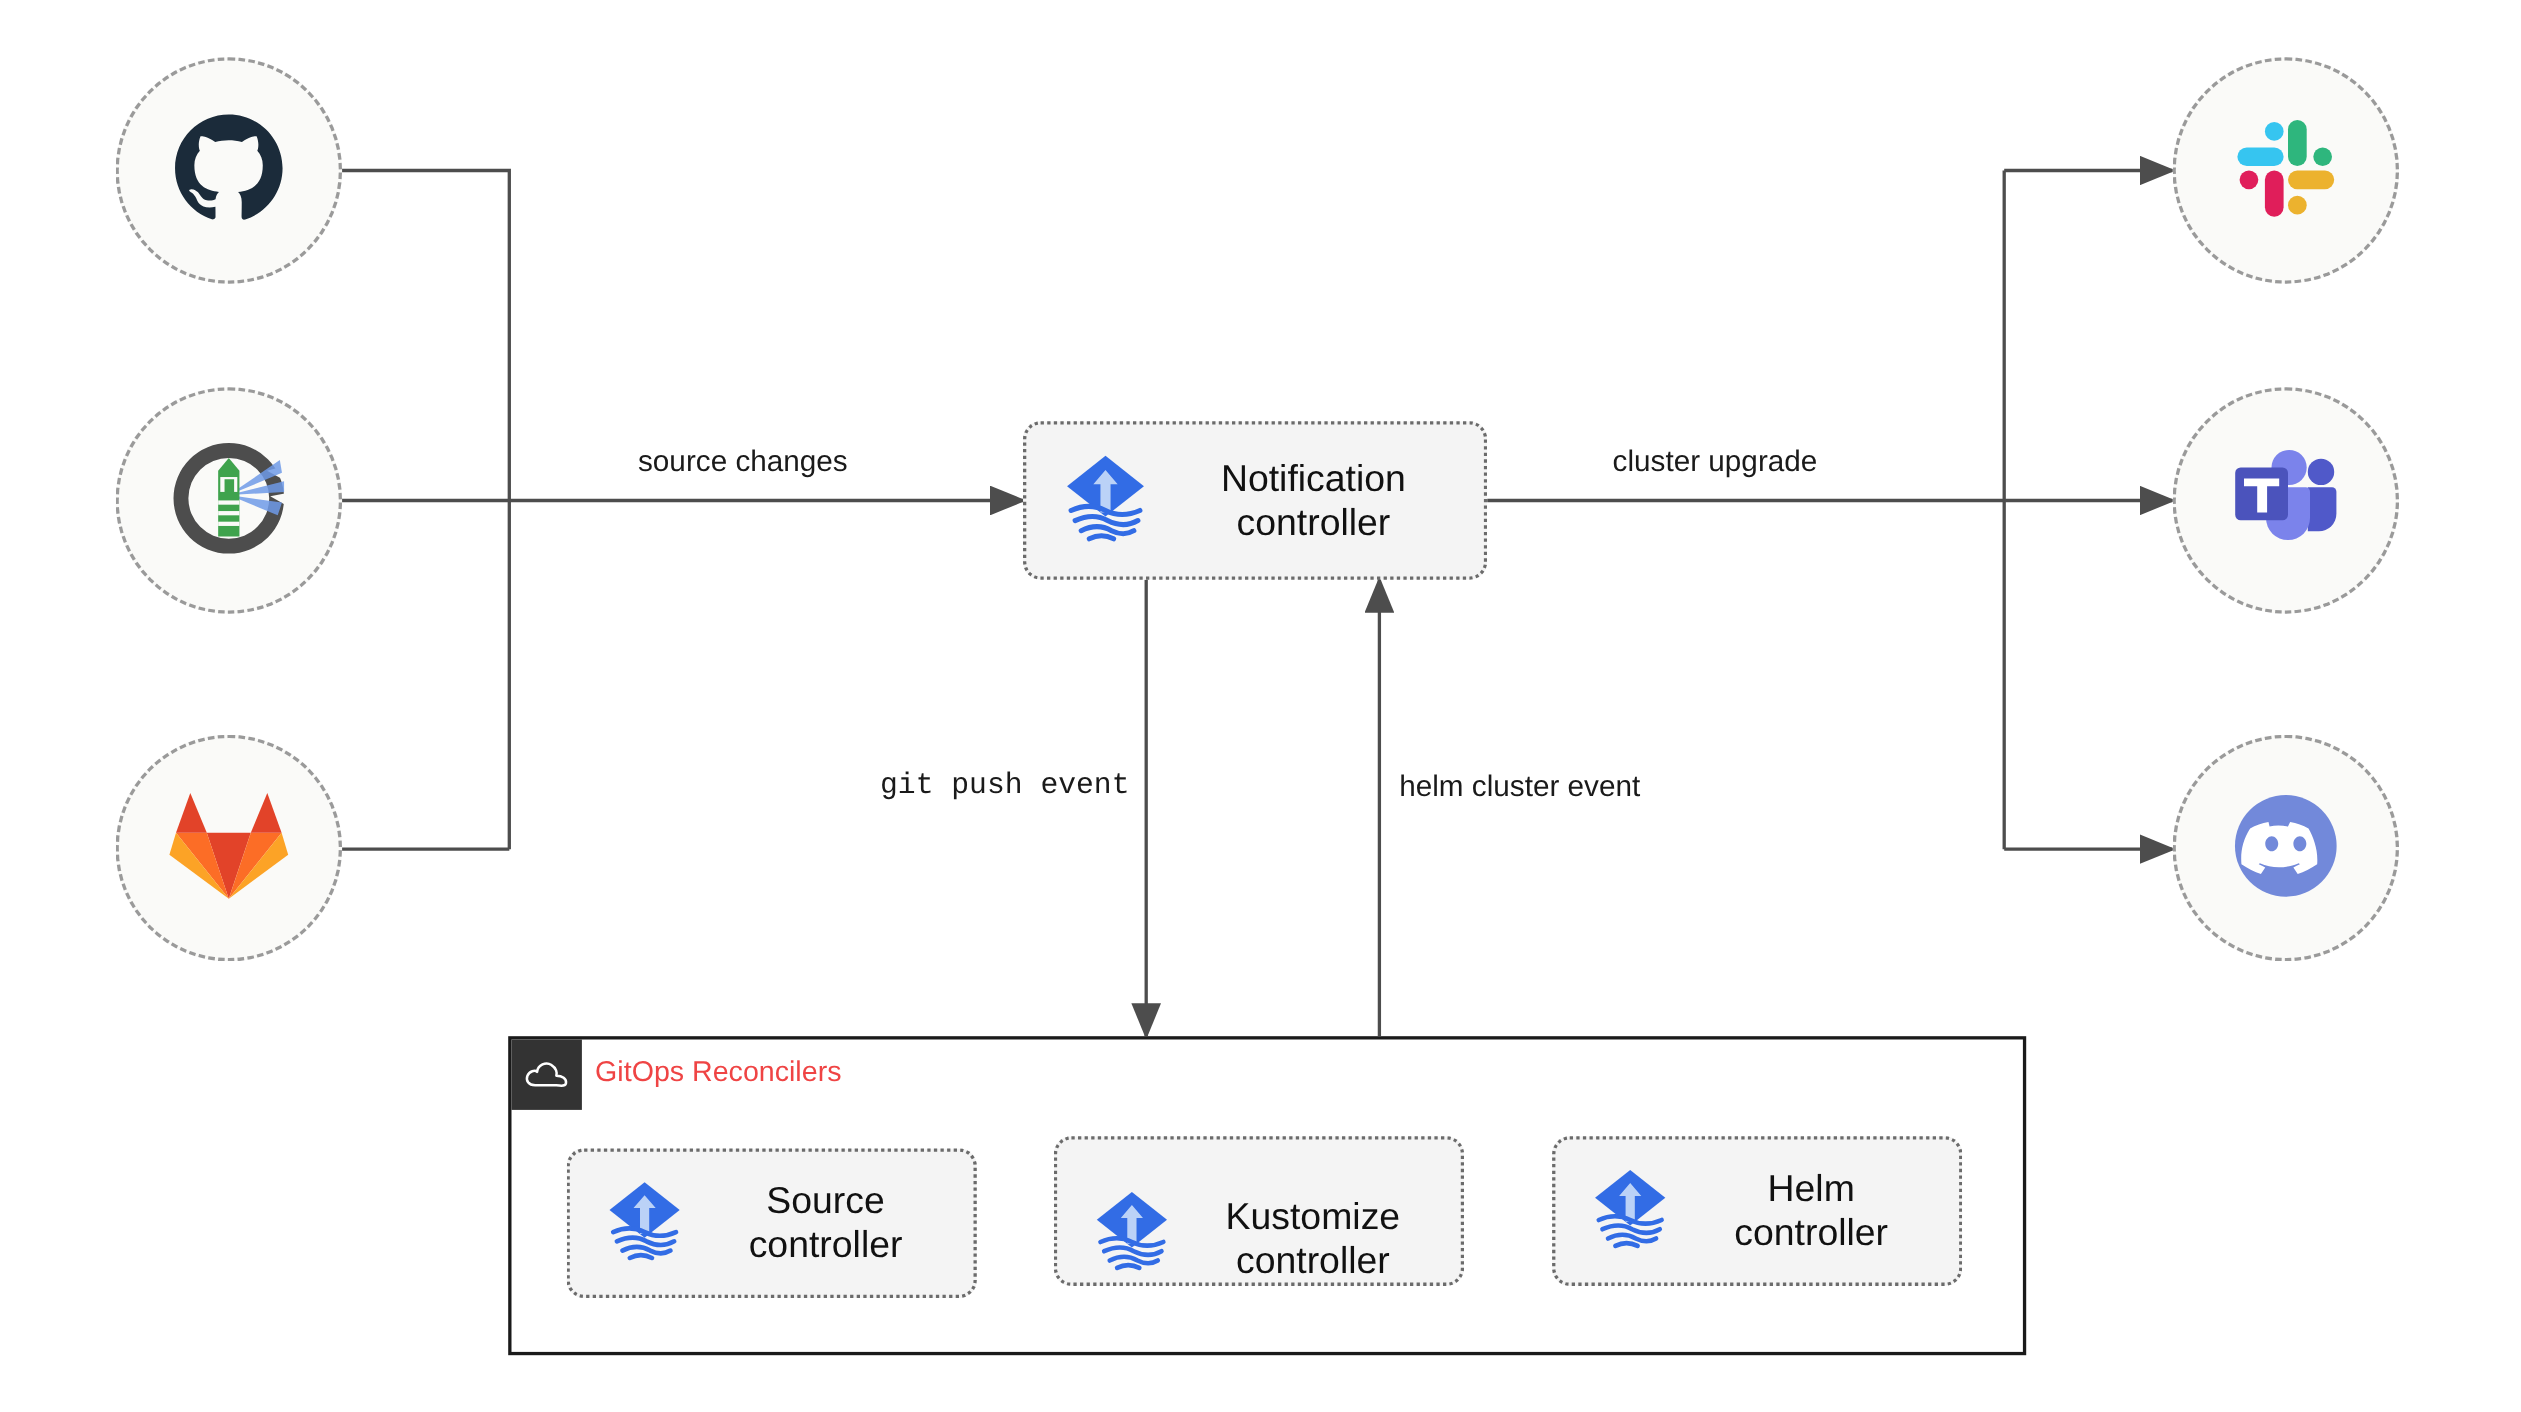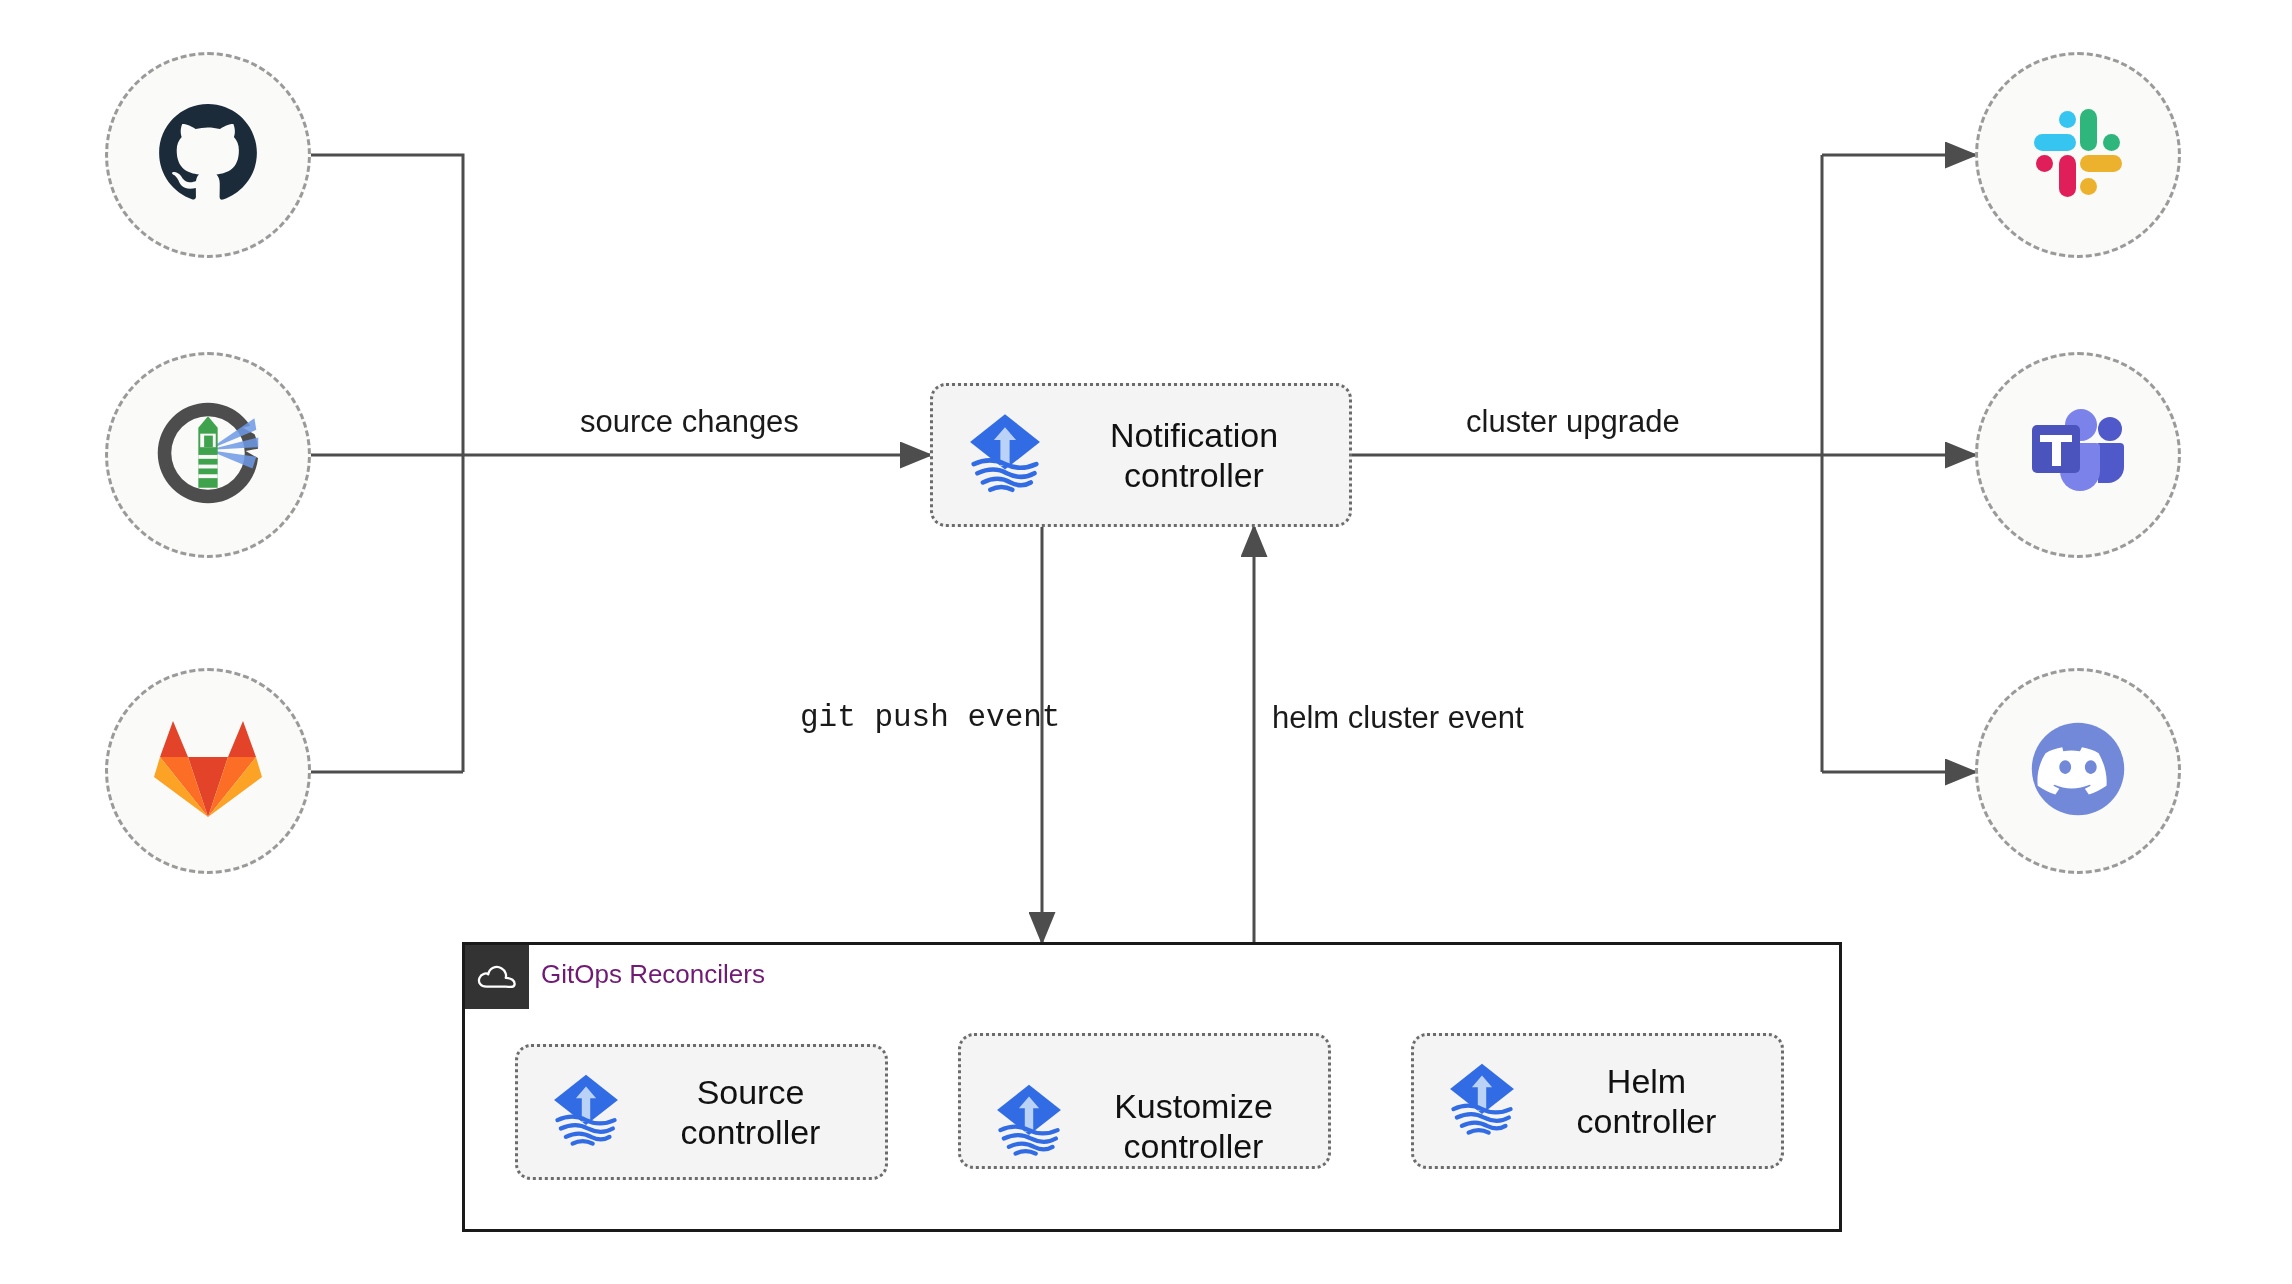--- a/index.html
+++ b/index.html
@@ -25,21 +25,21 @@
     height: 1284px;
   }
   .edge-line {
     stroke: #4d4d4d;
     stroke-width: 3;
     fill: none;
   }
   .edge-label {
     position: absolute;
     font-family: "Liberation Sans", sans-serif;
-    font-size: 31px;
+    font-size: 27px;
     color: #1a1a1a;
     white-space: nowrap;
   }
   
   .circle-node {
     position: absolute;
     width: 206px;
     height: 206px;
     border-radius: 50%;
     border: 3px dashed #9a9a9a;
@@ -89,21 +89,21 @@
     background: #333333;
     display: flex;
     align-items: center;
     justify-content: center;
   }
   .container-title {
     position: absolute;
     left: 76px;
     top: 14px;
     font-size: 26px;
-    color: #701a75;
+    color: #ef4444;
   }
 </style>
 </head>
 <body>
 
 <div id="canvas">
 
   <svg class="layer" viewBox="0 0 2292 1284">
     <defs>
       <marker id="arrowhead" markerWidth="11" markerHeight="9" refX="10" refY="4.5" orient="auto">

